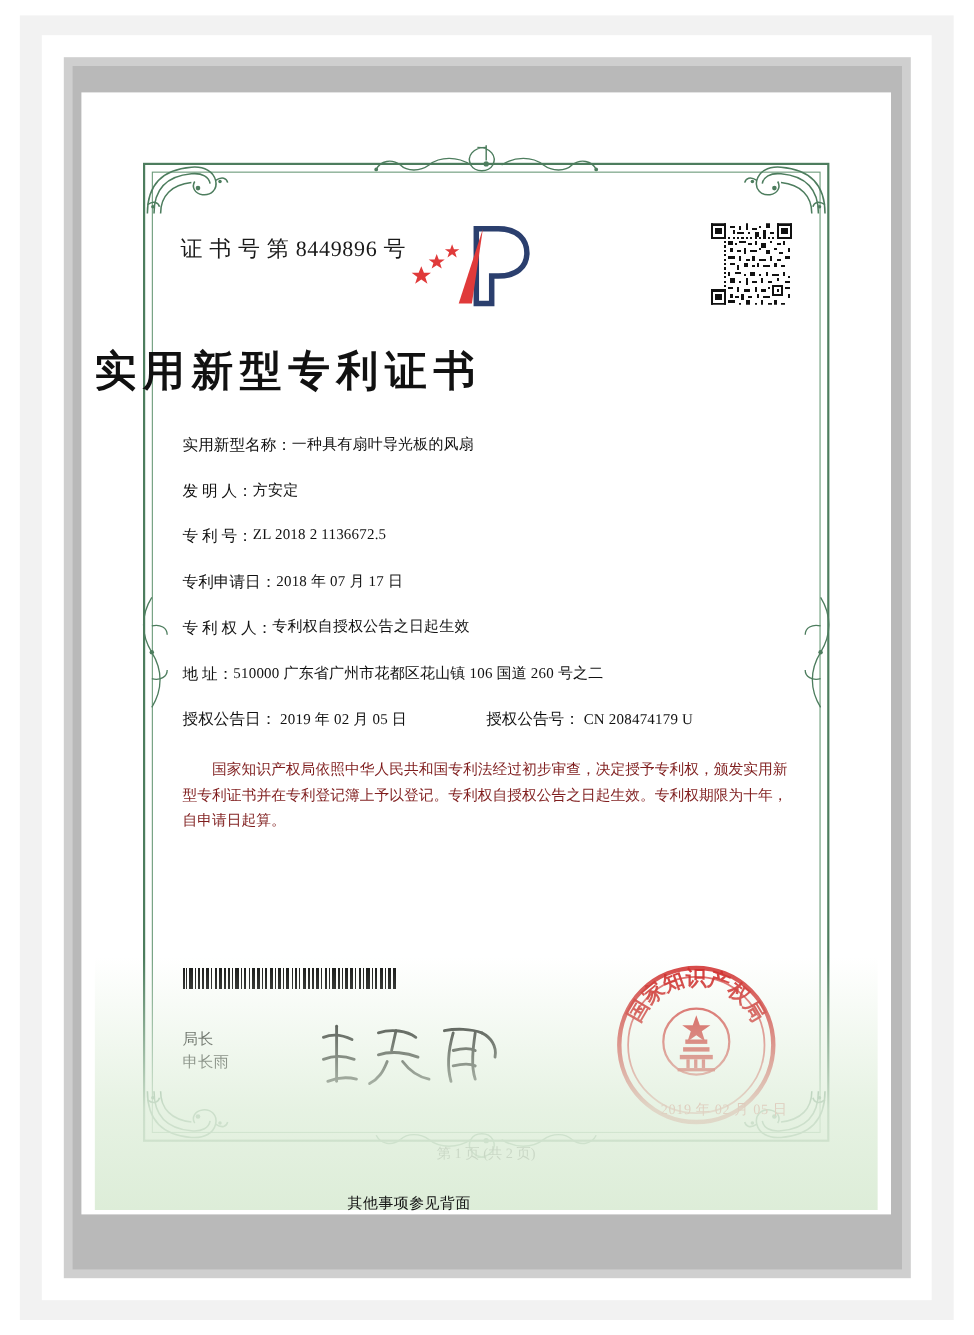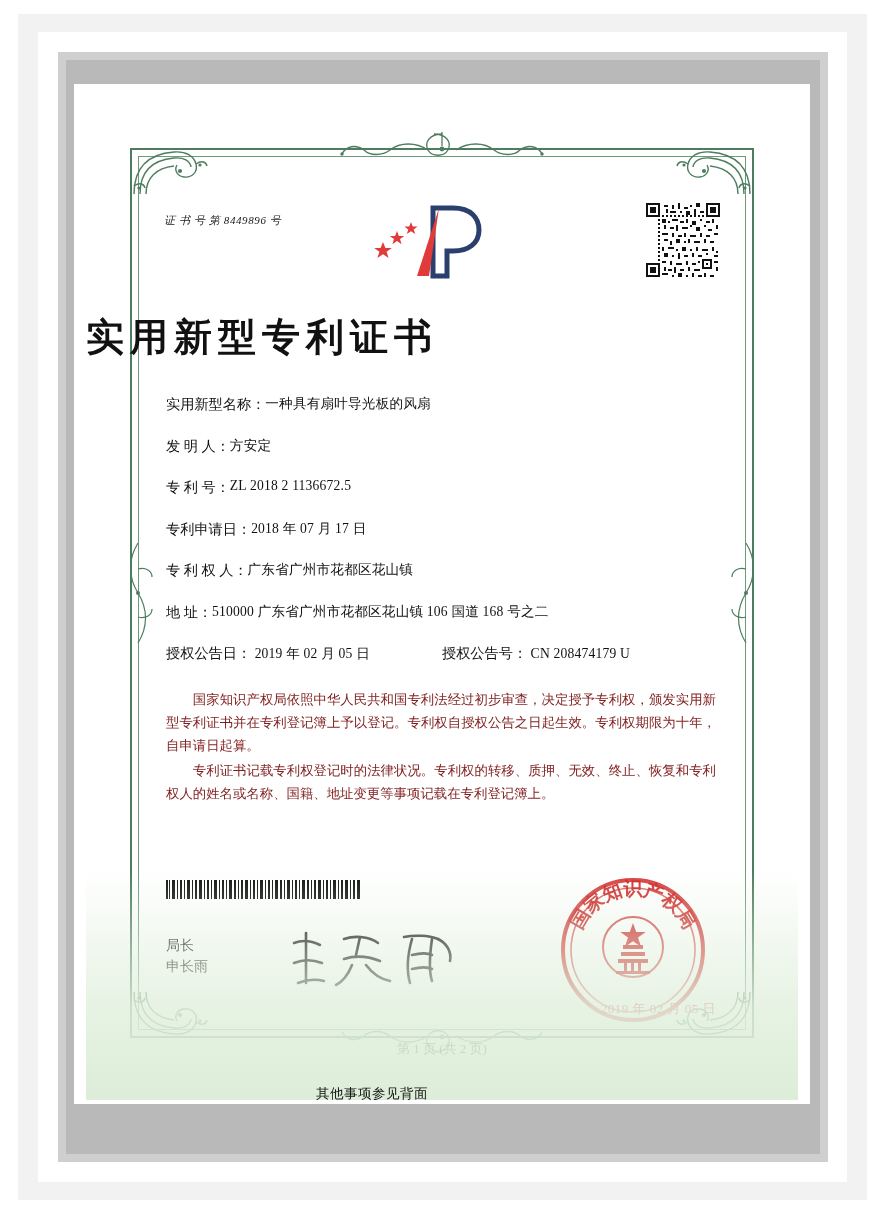--- a/index.html
+++ b/index.html
@@ -115,25 +115,24 @@
     width: 40px; height: 120px;
     color: #4d7d5e;
   }
   .side-l { left: -14px; top: 50%; transform: translateY(-50%); }
   .side-r { right: -14px; top: 50%; transform: translateY(-50%) scaleX(-1); }
 
   
   .cert-no {
     position: absolute;
     left: 78px; top: 123px;
-    font-size: 11px;
+    font-size: 20px;
     letter-spacing: 0.6px;
     color: #1a1a1a;
     white-space: nowrap;
-    font-style: italic;
   }
   .logo-wrap {
     position: absolute;
     left: 50%;
     transform: translateX(-50%);
     top: 108px;
     width: 150px; height: 90px;
   }
   .qr-wrap {
     position: absolute;
@@ -559,41 +558,40 @@
       <div class="frow">
         <span class="flabel">专 利 号：</span>
         <span class="fvalue">ZL 2018 2 1136672.5</span>
       </div>
       <div class="frow">
         <span class="flabel">专利申请日：</span>
         <span class="fvalue">2018 年 07 月 17 日</span>
       </div>
       <div class="frow">
         <span class="flabel">专 利 权 人：</span>
-        <span class="fvalue">广东省广州市花都区花山镇</span>
+        <span class="fvalue">专利权自授权公告之日起生效</span>
       </div>
       <div class="frow">
         <span class="flabel">地        址：</span>
-        <span class="fvalue">510000 广东省广州市花都区花山镇 106 国道 168 号之二</span>
+        <span class="fvalue">510000 广东省广州市花都区花山镇 106 国道 260 号之二</span>
       </div>
       <div class="frow-two">
         <span>
           <span class="flabel">授权公告日：</span>
           <span class="fvalue">2019 年 02 月 05 日</span>
         </span>
         <span class="pair-right">
           <span class="flabel">授权公告号：</span>
           <span class="fvalue">CN 208474179 U</span>
         </span>
       </div>
     </div>
 
     <div class="para-block">
       <p>国家知识产权局依照中华人民共和国专利法经过初步审查，决定授予专利权，颁发实用新型专利证书并在专利登记簿上予以登记。专利权自授权公告之日起生效。专利权期限为十年，自申请日起算。</p>
-      <p>专利证书记载专利权登记时的法律状况。专利权的转移、质押、无效、终止、恢复和专利权人的姓名或名称、国籍、地址变更等事项记载在专利登记簿上。</p>
     </div>
 
     <div class="barcode">
       <svg viewBox="0 0 194 19" width="194" height="19" shape-rendering="crispEdges">
         <rect width="194" height="19" fill="#ffffff"></rect>
         <g fill="#111111">
           <rect x="0" y="0" width="2" height="19"></rect>
             <rect x="3" y="0" width="1" height="19"></rect>
           <rect x="6" y="0" width="3" height="19"></rect>
             <rect x="11" y="0" width="1" height="19"></rect>

